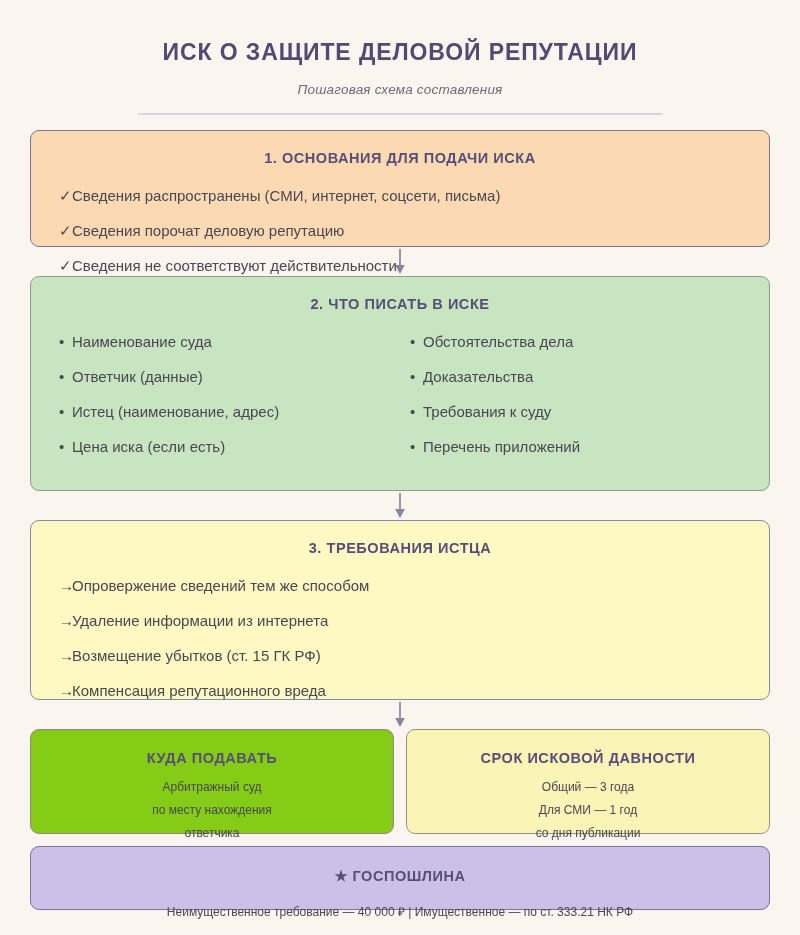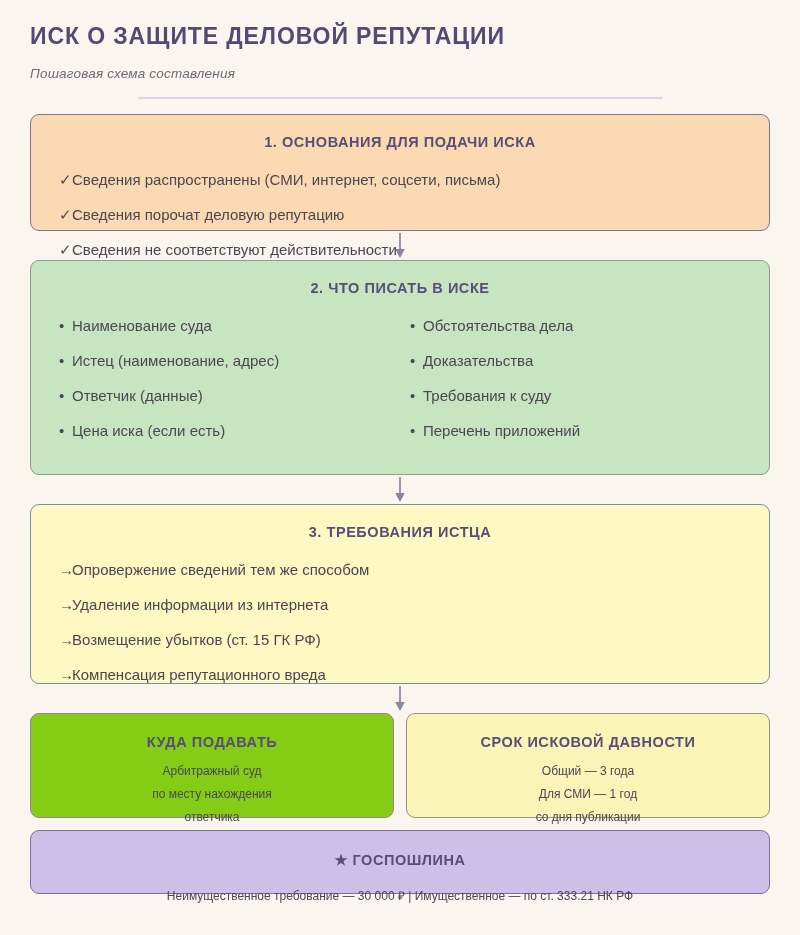--- a/index.html
+++ b/index.html
@@ -17,22 +17,22 @@
   .page {
     position: relative;
     width: 800px;
     height: 935px;
     box-sizing: border-box;
     padding: 0 30px;
   }
 
   
   .header {
-    padding-top: 24px;
-    text-align: left;
+    padding-top: 40px;
+    text-align: center;
   }
   .main-title {
     font-size: 23px;
     font-weight: bold;
     letter-spacing: 0.9px;
     color: #514a72;
     margin: 0;
     line-height: 1.1;
   }
   .subtitle {
@@ -194,22 +194,22 @@
       <polygon points="7,25 2.2,16 11.8,16" fill="#8a84a0"></polygon>
     </svg>
   </div>
 
   <div class="card sec2">
     <div class="card-title">2. ЧТО ПИСАТЬ В ИСКЕ</div>
     <div class="cols">
       <div class="col">
         <ul class="bullets">
           <li><span class="mk">•</span><span>Наименование суда</span></li>
+          <li><span class="mk">•</span><span>Ответчик (данные)</span></li>
           <li><span class="mk">•</span><span>Истец (наименование, адрес)</span></li>
-          <li><span class="mk">•</span><span>Ответчик (данные)</span></li>
           <li><span class="mk">•</span><span>Цена иска (если есть)</span></li>
         </ul>
       </div>
       <div class="col">
         <ul class="bullets">
           <li><span class="mk">•</span><span>Обстоятельства дела</span></li>
           <li><span class="mk">•</span><span>Доказательства</span></li>
           <li><span class="mk">•</span><span>Требования к суду</span></li>
           <li><span class="mk">•</span><span>Перечень приложений</span></li>
         </ul>
@@ -251,16 +251,16 @@
     <div class="card yellow">
       <div class="card-title">СРОК ИСКОВОЙ ДАВНОСТИ</div>
       <div class="line">Общий — 3 года</div>
       <div class="line">Для СМИ — 1 год</div>
       <div class="line">со дня публикации</div>
     </div>
   </div>
 
   <div class="card purple">
     <div class="card-title">★ ГОСПОШЛИНА</div>
-    <div class="note">Неимущественное требование — 30 000 ₽  |  Имущественное — по ст. 333.21 НК РФ</div>
+    <div class="note">Неимущественное требование — 40 000 ₽  |  Имущественное — по ст. 333.21 НК РФ</div>
   </div>
 
 </div>
 
 </body></html>

